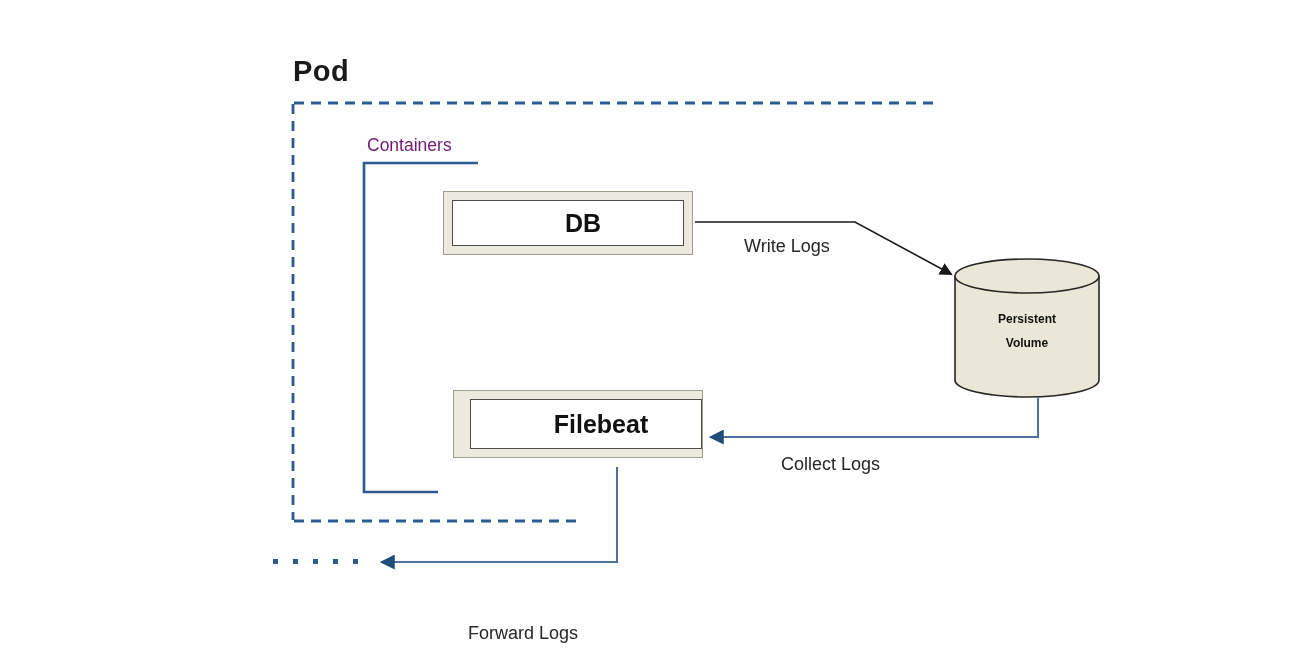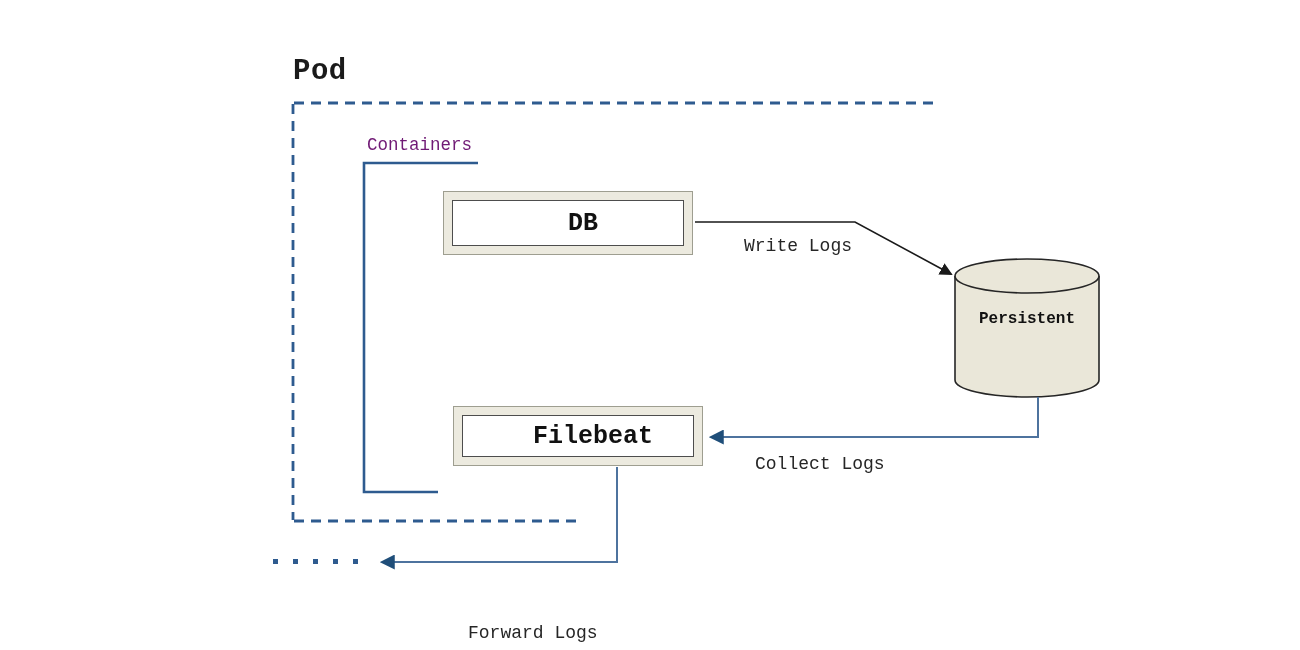--- a/index.html
+++ b/index.html
@@ -1,51 +1,51 @@
 <!DOCTYPE html>
 <html style="--pod-border: #2e5b8f; --bracket: #2e5b8f; --arrow-blue: #4e739e; --arrowhead-blue: #1f4e79; --arrow-black: #1a1a1a; --box-outer-fill: #eceadf; --box-outer-border: #9e9e90; --box-inner-border: #4d4d4d; --cylinder-fill: #eae7d9; --cylinder-stroke: #262626;"><head>
 <meta charset="utf-8">
 <style>
   html,body{margin:0;padding:0;background:#fff;}
   #canvas{
     position:relative;width:1300px;height:650px;background:#ffffff;
-    font-family:Liberation Mono, monospace;color:#1a1a1a;overflow:hidden;
+    font-family:Liberation Sans, sans-serif;color:#1a1a1a;overflow:hidden;
   }
   .abs{position:absolute;}
   #overlay{position:absolute;left:0;top:0;width:1300px;height:650px;}
 
   
   .pod-title{left:293px;top:55px;font-size:29px;font-weight:bold;letter-spacing:.5px;}
   .containers-label{left:367px;top:135px;font-size:17.5px;color:#701a75;}
   .edge-label{font-size:18px;color:#262626;white-space:nowrap;margin-top:46px;}
   .write-logs-label{left:744px;top:190px;}
-  .collect-logs-label{left:755px;top:408px;}
+  .collect-logs-label{left:781px;top:408px;}
   .forward-logs-label{left:468px;top:577px;}
 
   
   .node-box{
     box-sizing:border-box;
     background:var(--box-outer-fill,#eceadf);
     border:1px solid var(--box-outer-border,#9e9e90);
     display:flex;align-items:center;justify-content:center;
   }
   .node-box .inner{
     box-sizing:border-box;
     width:calc(100% - 16px);height:calc(100% - 16px);
     background:#ffffff;border:1.5px solid var(--box-inner-border,#4d4d4d);
     display:flex;align-items:center;justify-content:center;
     font-size:25px;font-weight:bold;color:#111;padding-left:30px;
   }
   .db-box{left:443px;top:191px;width:250px;height:64px;}
-  .filebeat-box{left:453px;top:406px;width:250px;height:60px;}
+  .filebeat-box{left:453px;top:390px;width:250px;height:68px;justify-content:flex-end;}
 
   
   .pv-label{
     left:955px;top:307px;width:144px;text-align:center;
-    font-size:16px;font-weight:bold;line-height:24px;color:#111;
+    font-size:12px;font-weight:bold;line-height:24px;color:#111;
   }
 
   
   .pod-dash{stroke:var(--pod-border,#2e5b8f);stroke-width:2.8;fill:none;stroke-dasharray:10 7;}
   .bracket{stroke:var(--bracket,#2e5b8f);stroke-width:2.6;fill:none;}
   .black-edge{stroke:var(--arrow-black,#1a1a1a);stroke-width:1.6;fill:none;}
   .blue-edge{stroke:var(--arrow-blue,#4e739e);stroke-width:2;fill:none;}
   .dotted-out{stroke:var(--pod-border,#2e5b8f);stroke-width:5;stroke-dasharray:5 15;fill:none;}
   .head-black{fill:var(--arrow-black,#1a1a1a);}
   .head-blue{fill:var(--arrowhead-blue,#1f4e79);}
@@ -98,15 +98,16 @@
   <div class="abs node-box db-box">
     <div class="inner">DB</div>
   </div>
 
   <div class="abs node-box filebeat-box">
     <div class="inner">Filebeat</div>
   </div>
 
   <div class="abs pv-label">
     <div>Persistent</div>
+    <div>Volume</div>
   </div>
 
 </div>
 
 </body></html>

